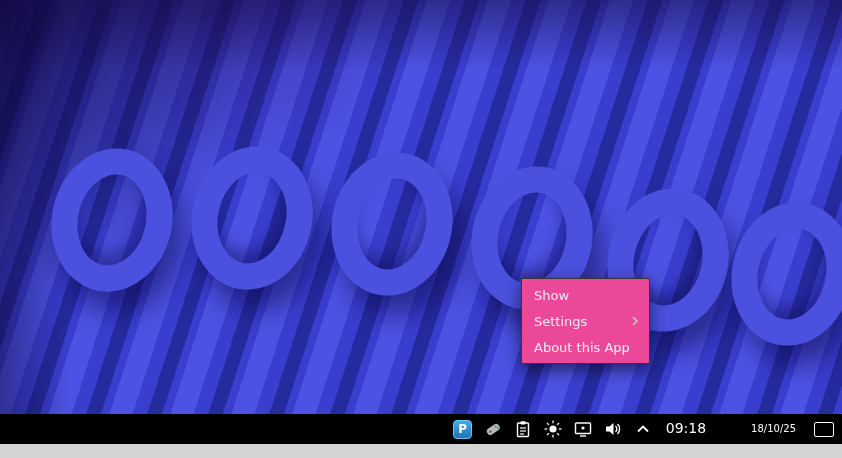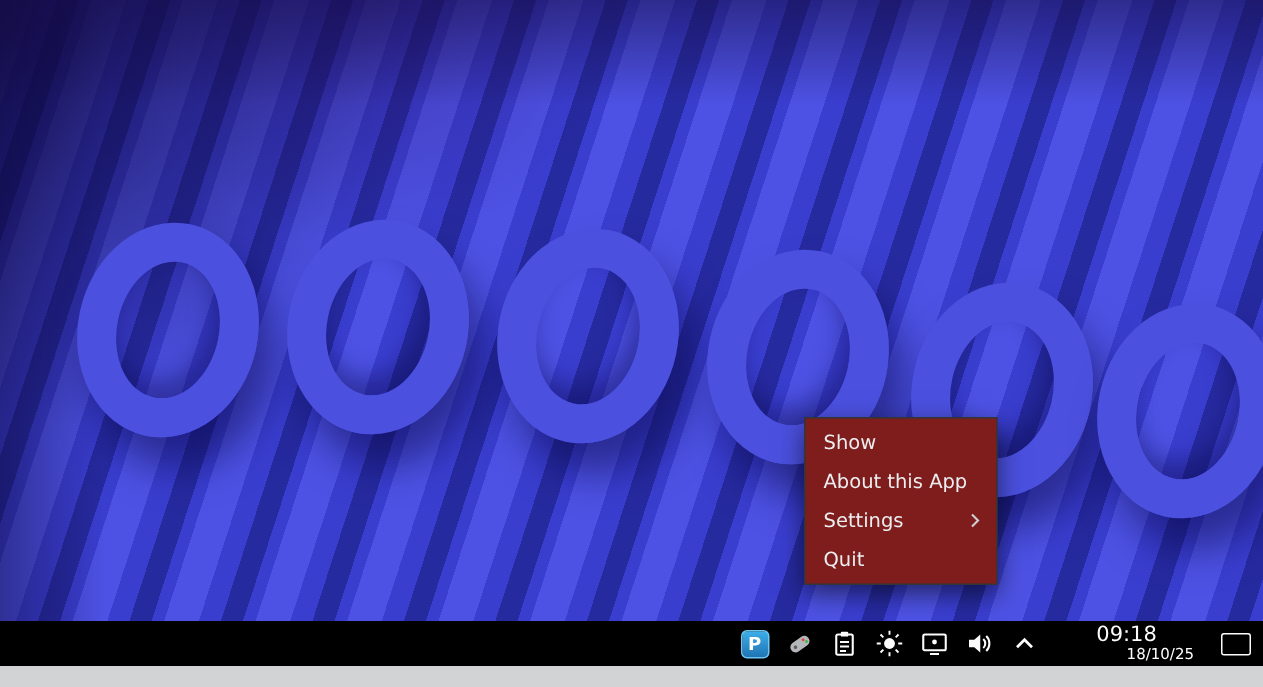--- a/index.html
+++ b/index.html
@@ -30,22 +30,22 @@
   }
   .loop:nth-child(1){left:52px;top:148px;}
   .loop:nth-child(2){left:192px;top:146px;}
   .loop:nth-child(3){left:332px;top:152px;}
   .loop:nth-child(4){left:472px;top:166px;}
   .loop:nth-child(5){left:608px;top:188px;}
   .loop:nth-child(6){left:732px;top:202px;}
 
   
   .context-menu{
-    position:absolute;left:536px;top:278px;width:129px;z-index:10;
-    background:#7f1d1d;border:1px solid #333639;box-sizing:border-box;
+    position:absolute;left:521px;top:278px;width:129px;z-index:10;
+    background:#ec4899;border:1px solid #333639;box-sizing:border-box;
     box-shadow:0 6px 16px rgba(0,0,0,.55);
     padding:3px 0;
   }
   .menu-item{
     height:26px;display:flex;align-items:center;justify-content:space-between;
     padding:0 10px 0 12px;color:#eceef0;font-size:13px;cursor:default;
   }
   .submenu-arrow{display:flex;align-items:center;}
 
   
@@ -55,21 +55,21 @@
     padding-right:8px;box-sizing:border-box;gap:8px;
   }
   .tray-icon{width:22px;height:22px;display:flex;align-items:center;justify-content:center;flex:0 0 auto;}
   .tray-app{
     width:19px;height:19px;border-radius:4px;
     background:linear-gradient(180deg,#3daee9,#1f74b4);
     border:1px solid #6cc7f5;box-sizing:border-box;
     color:#fff;font-size:12px;font-weight:bold;line-height:17px;text-align:center;
   }
   .clock{
-    display:flex;flex-direction:column;align-items:center;justify-content:center;
+    display:flex;flex-direction:row;align-items:center;justify-content:center;
     color:#fcfcfc;line-height:1;margin:0 4px;flex:0 0 auto;
   }
   .clock .time{font-size:14px;margin-bottom:2px;}
   .clock .date{font-size:10px;margin-left:45px;}
   .show-desktop{
     width:18px;height:13px;border:1px solid #fcfcfc;border-radius:2px;
     background:transparent;margin-left:6px;flex:0 0 auto;
   }
   .bottom-strip{
     position:absolute;left:0;top:444px;width:842px;height:14px;background:#d2d3d4;z-index:8;
@@ -86,32 +86,29 @@
   <div class="loop"></div>
   <div class="loop"></div>
   <div class="loop"></div>
 </div>
 
 <div class="context-menu">
   <div class="menu-item">
     <span>Show</span>
   </div>
   <div class="menu-item">
-    <span>About this App</span>
-  </div>
-  <div class="menu-item">
     <span>Settings</span>
     <span class="submenu-arrow">
       <svg width="8" height="10" viewBox="0 0 8 10">
           <path d="M2 1 L6 5 L2 9" fill="none" stroke="#cfd2d5" stroke-width="1.4"></path>
         </svg>
     </span>
   </div>
   <div class="menu-item">
-    <span>Quit</span>
+    <span>About this App</span>
   </div>
 </div>
 
 <div class="panel">
 
   <div class="tray-icon">
     <div class="tray-app">P</div>
   </div>
 
   <div class="tray-icon">

